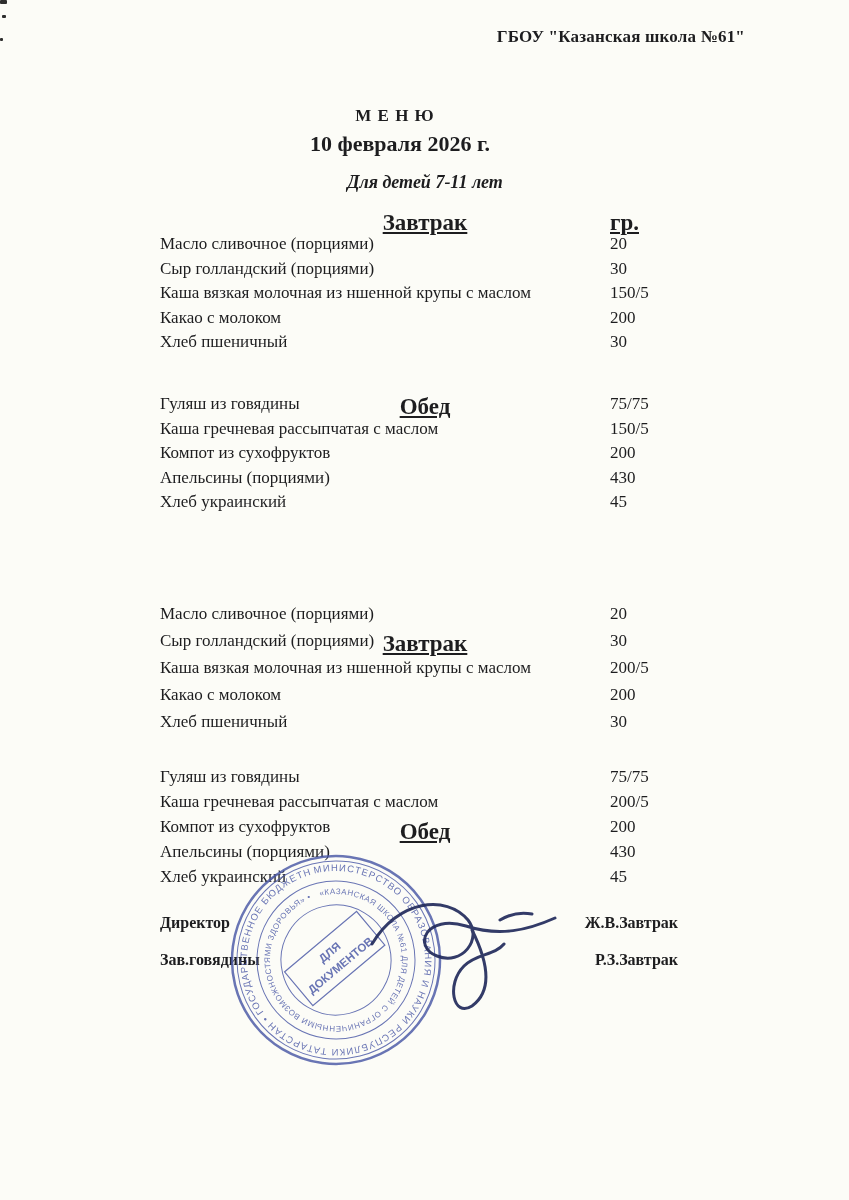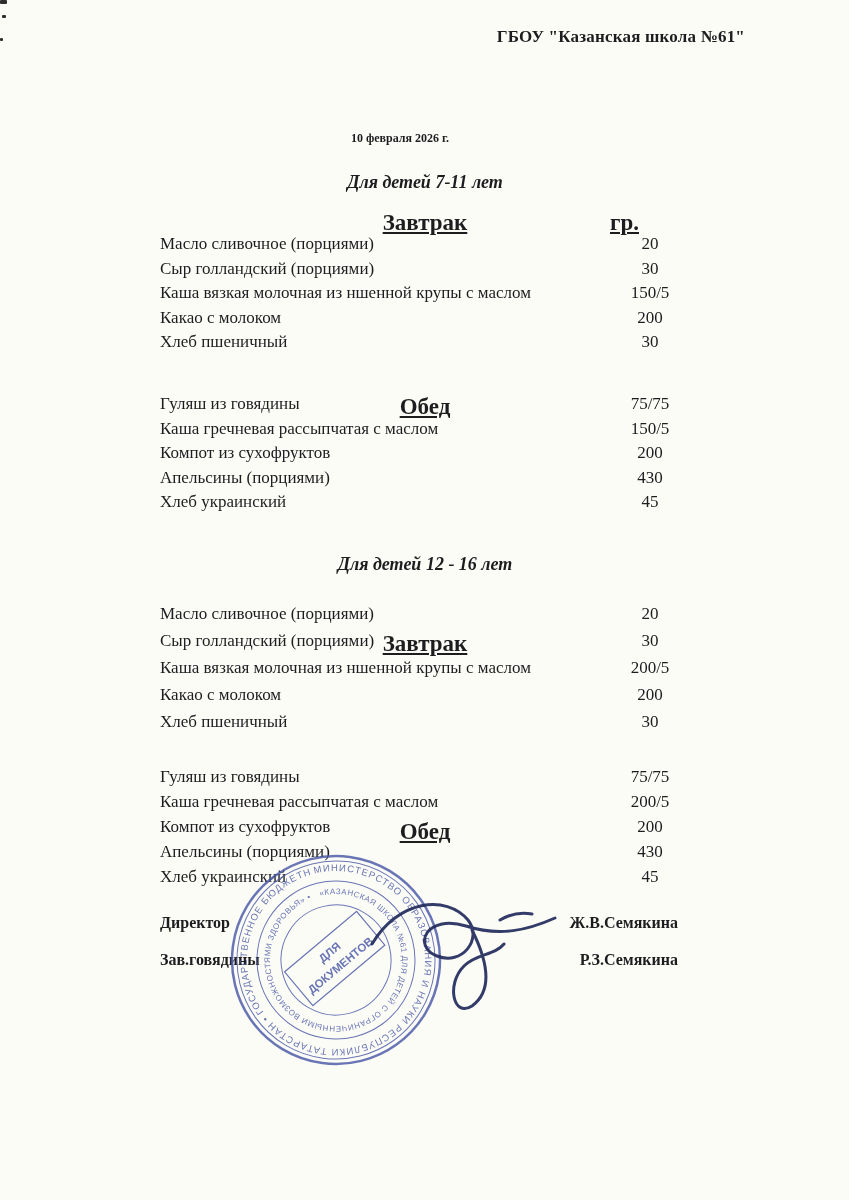--- a/index.html
+++ b/index.html
@@ -17,40 +17,40 @@
   .org-header {
     position:absolute; top:27px; right:104px;
     font-weight:bold; font-size:17px; letter-spacing:.2px;
   }
   .doc-title {
     position:absolute; top:106px; left:0; width:790px; text-align:center;
     font-weight:bold; font-size:17px; letter-spacing:1px;
   }
   .doc-date {
     position:absolute; top:131px; left:0; width:800px; text-align:center;
-    font-weight:bold; font-size:12px;
+    font-weight:bold; font-size:22px;
   }
 
   .content { position:absolute; left:160px; top:0; width:530px; height:100%; }
   .blk { position:absolute; left:0; width:100%; }
 
   .age-group {
     text-align:center; font-weight:bold; font-style:italic; font-size:18px;
   }
   .meal-header {
     position:relative; text-align:center; font-weight:bold; font-size:23px;
   }
   .u { text-decoration:underline; }
   .meal-header .gr {
     position:absolute; right:0; top:0; width:80px; text-align:left;
   }
 
   .row { display:flex; align-items:baseline; font-size:17px; }
   .row .dish { flex:1; text-align:left; }
-  .row .amt  { width:80px; text-align:center; }
+  .row .amt  { width:80px; }
   .rows-a .row { height:24.5px; }
   .rows-b .row { height:27px; }
   .rows-c .row { height:25px; }
 
   .age1      { top:172px; }
   .bheader1  { top:210px; }
   .rows1b    { top:234px; }
   .lheader1  { top:368px; }
   .rows1l    { top:394px; }
   .age2      { top:554px; }
@@ -78,20 +78,21 @@
 <body>
 
 <div class="page">
 
   <div class="speck s1"></div>
   <div class="speck s2"></div>
   <div class="speck s3"></div>
 
   <div class="org-header">ГБОУ "Казанская школа №61"</div>
 
+  <div class="doc-title">М Е Н Ю</div>
   <div class="doc-date">10 февраля 2026 г.</div>
 
   <div class="content">
 
     <div class="blk age1 age-group">Для детей 7-11 лет</div>
 
     <div class="blk bheader1 meal-header">
       <span class="u">Завтрак</span>
       <span class="gr u">гр.</span>
     </div>
@@ -139,21 +140,20 @@
       <div class="row">
         <span class="dish">Апельсины (порциями)</span>
         <span class="amt">430</span>
       </div>
       <div class="row">
         <span class="dish">Хлеб украинский</span>
         <span class="amt">45</span>
       </div>
     </div>
 
-    <div class="blk age2 age-group">Для детей 12 - 16 лет</div>
 
     <div class="blk bheader2 meal-header">
       <span class="u">Завтрак</span>
     </div>
 
     <div class="blk rows2b rows-b">
       <div class="row">
         <span class="dish">Масло сливочное (порциями)</span>
         <span class="amt">20</span>
       </div>
@@ -197,25 +197,25 @@
         <span class="amt">430</span>
       </div>
       <div class="row">
         <span class="dish">Хлеб украинский</span>
         <span class="amt">45</span>
       </div>
     </div>
 
     <div class="blk sig1 sig-row">
       <span class="role">Директор</span>
-      <span class="name">Ж.В.Семякина</span>
+      <span class="name">Ж.В.Завтрак</span>
     </div>
     <div class="blk sig2 sig-row">
       <span class="role">Зав.говядины</span>
-      <span class="name">Р.З.Семякина</span>
+      <span class="name">Р.З.Завтрак</span>
     </div>
 
   </div>
 
   <div class="stamp-wrap">
     <svg width="300" height="300" viewBox="0 0 300 300">
       <defs>
         <path id="ring-outer" d="M 150,61 A 89,89 0 1 1 149.9,61"></path>
         <path id="ring-inner" d="M 150,84 A 66,66 0 1 1 149.9,84"></path>
       </defs>

